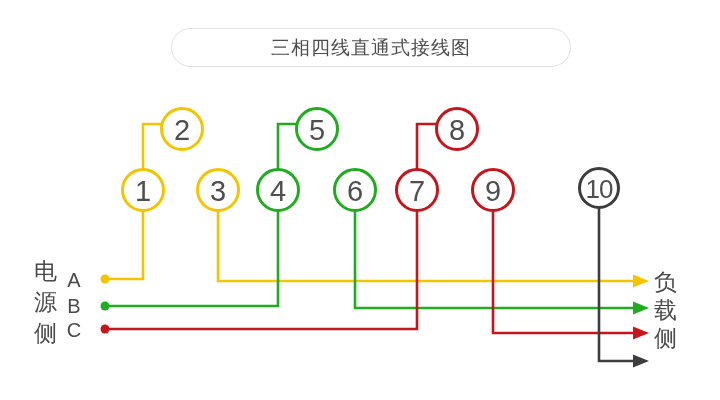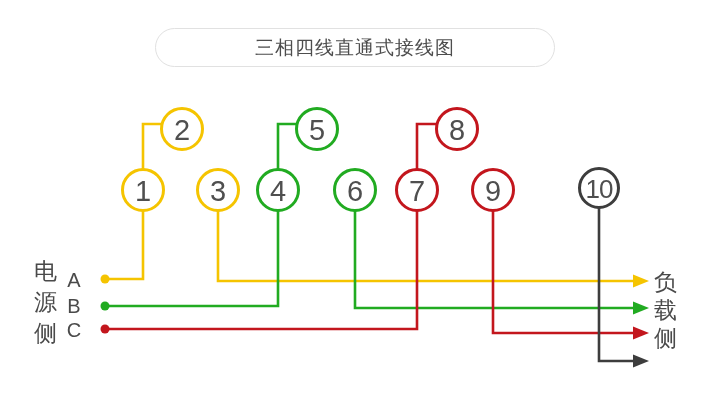--- a/index.html
+++ b/index.html
@@ -1,21 +1,21 @@
 <!DOCTYPE html>
 <html><head>
 <meta charset="utf-8">
 <style>
   html,body{margin:0;padding:0;background:#fff;}
   .stage{
     position:relative;width:720px;height:400px;background:#fff;overflow:hidden;
     font-family:"Liberation Sans","DejaVu Sans",sans-serif;
   }
   .title-pill{
-    position:absolute;left:155px;top:28px;width:398px;height:37px;
+    position:absolute;left:171px;top:28px;width:398px;height:37px;
     border:1px solid #e1e1e1;border-radius:20px;background:#fff;
     display:flex;align-items:center;justify-content:center;
   }
   .title-text{
     font-size:19px;color:#4d4d4d;letter-spacing:1px;
   }
   .wiring-svg{position:absolute;left:0;top:0;}
   .wire{fill:none;stroke-width:2.6px;}
   .term{fill:#ffffff;stroke-width:3px;}
   .tnum{

